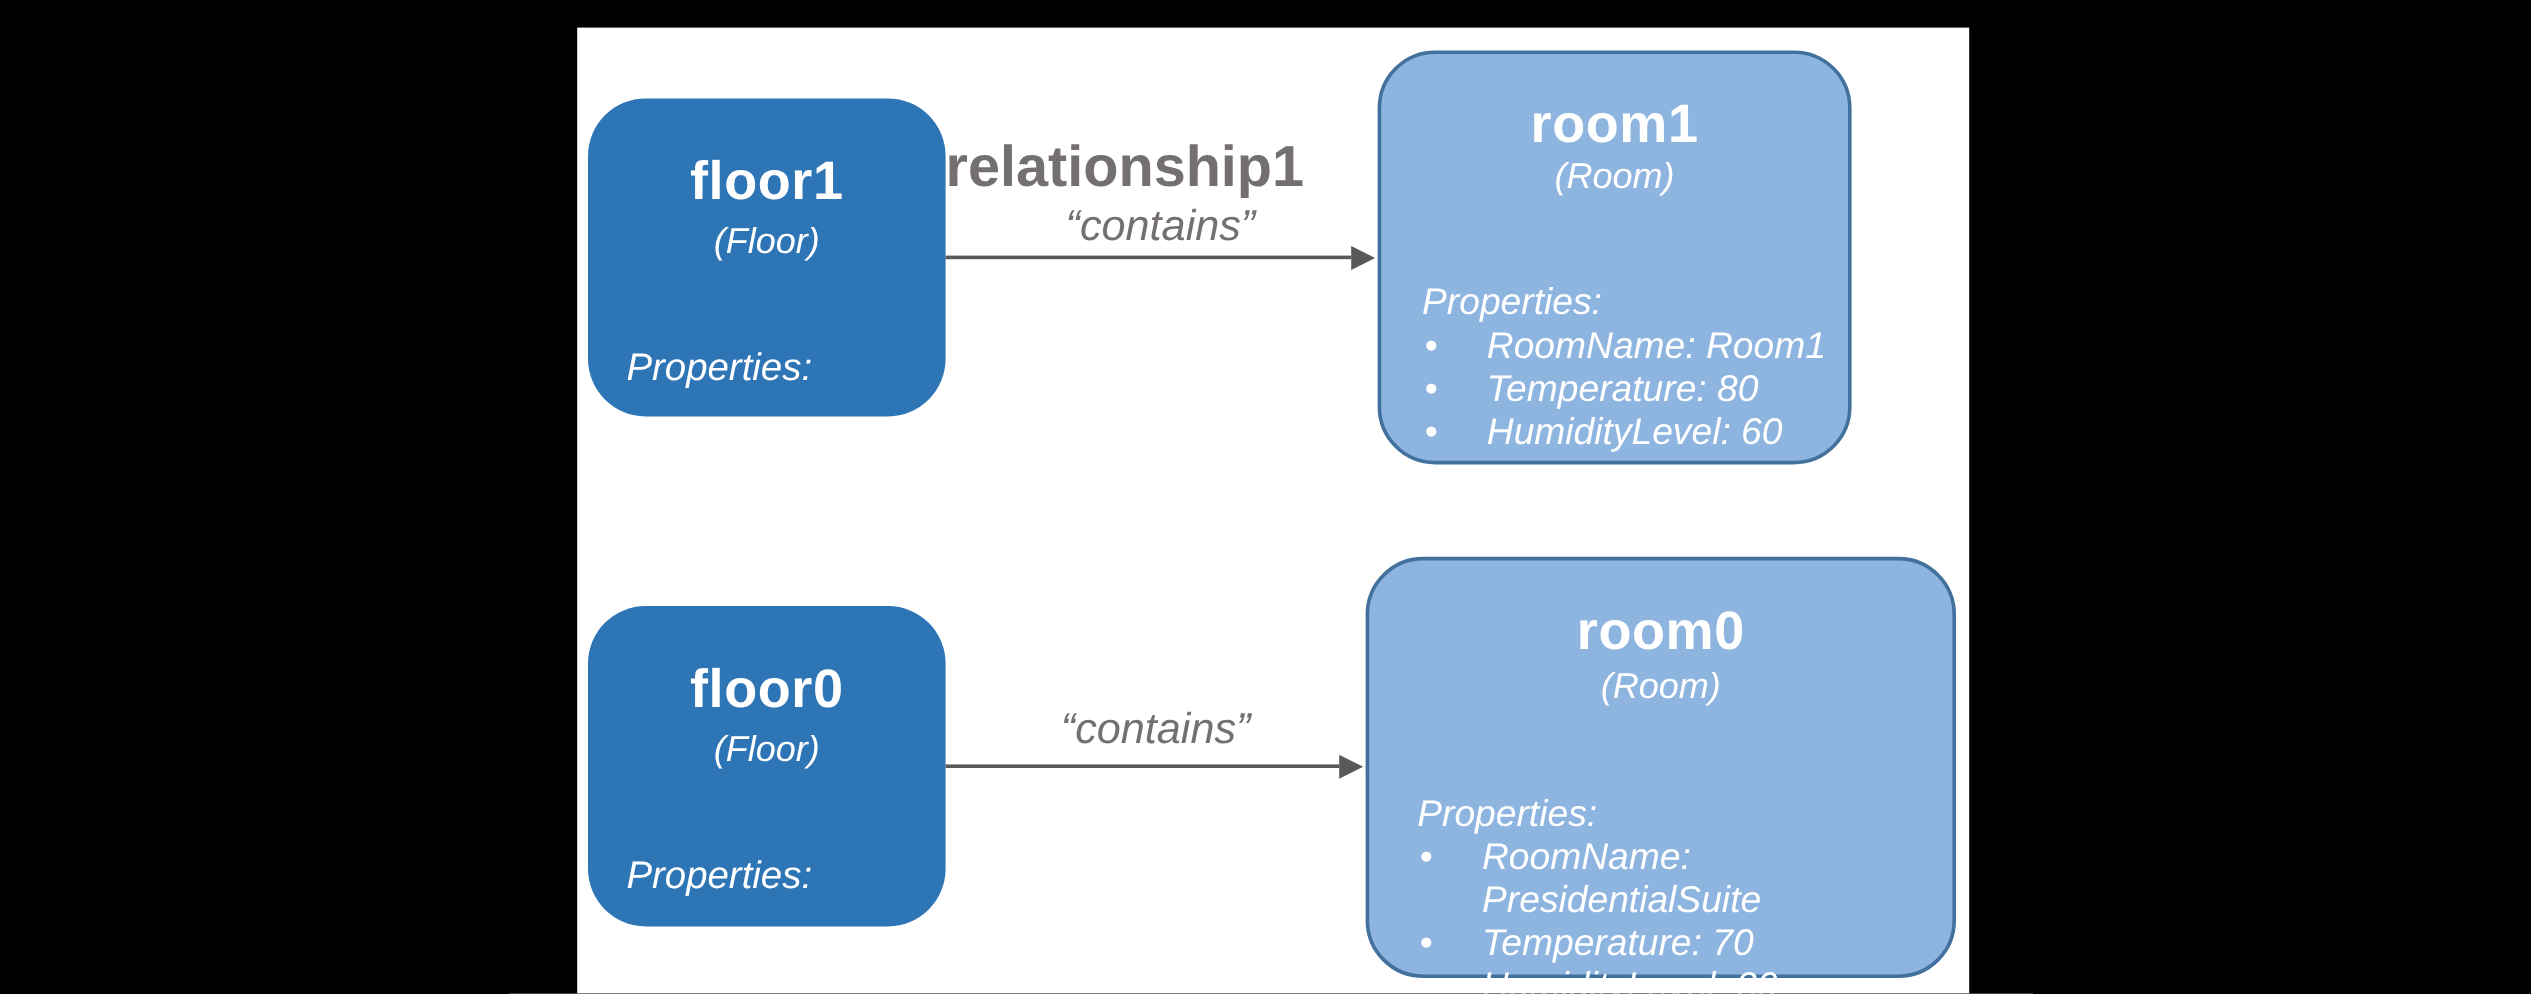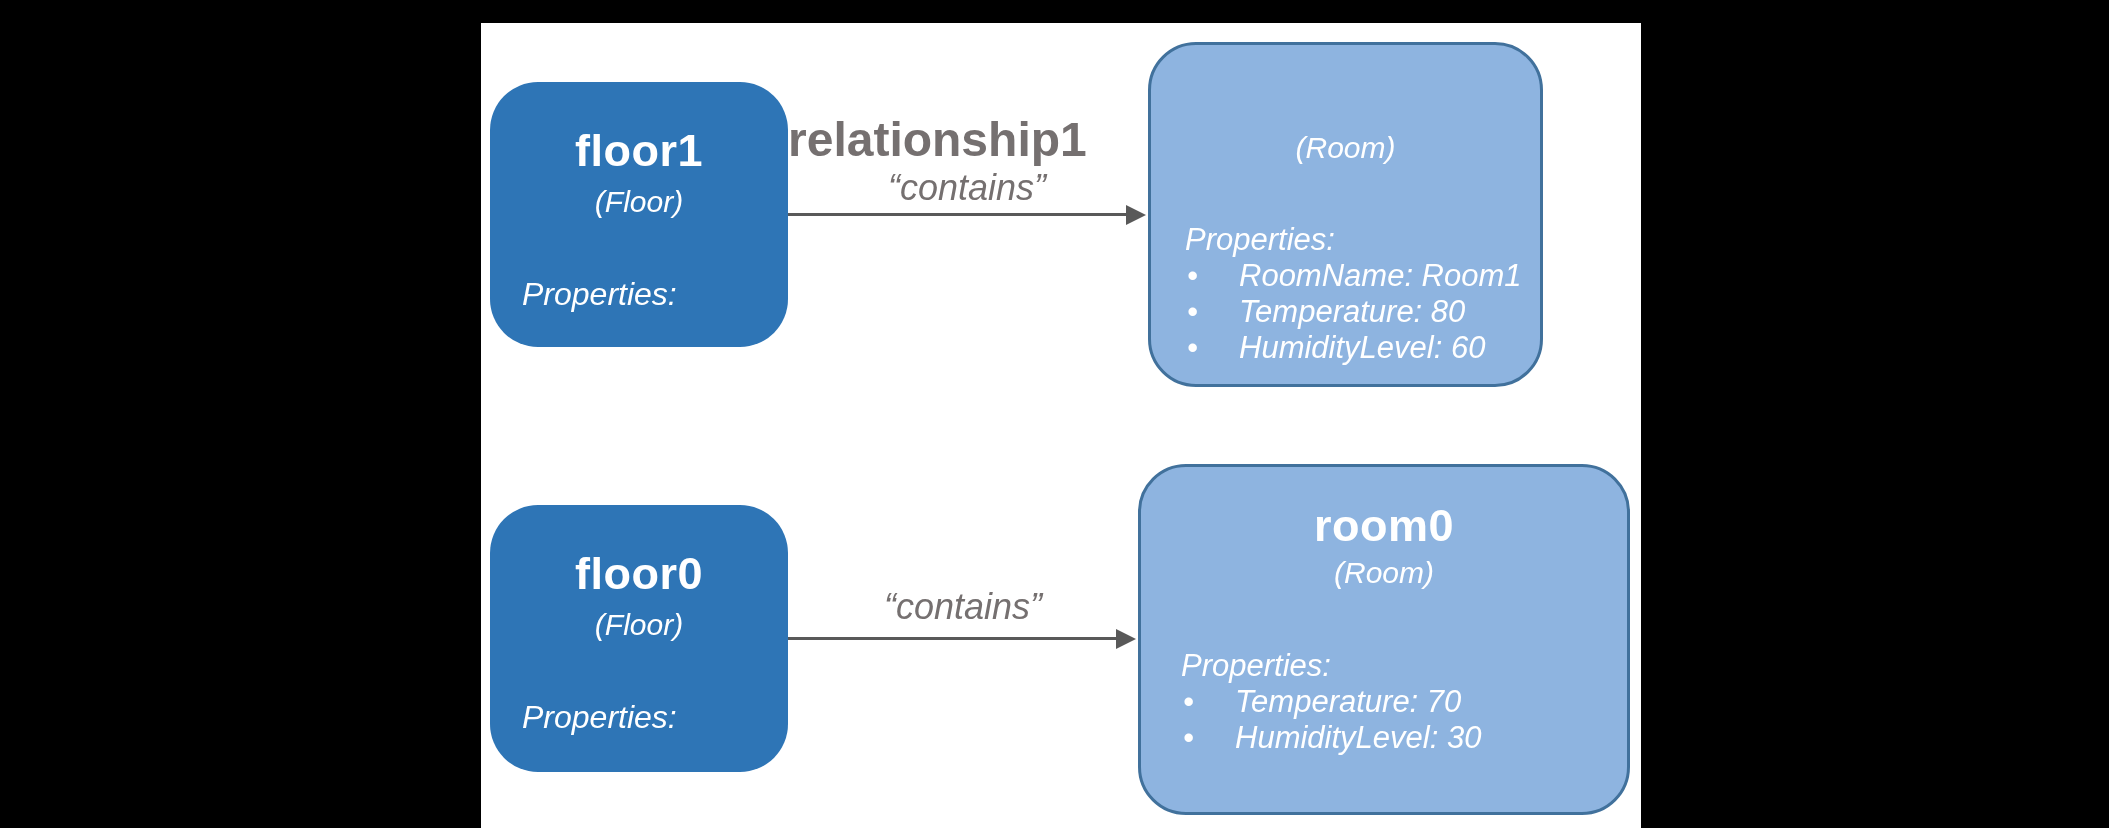--- a/index.html
+++ b/index.html
@@ -21,21 +21,21 @@
 
   .node { position: absolute; border-radius: 48px; color: var(--node_text); }
   .node.floor { background: var(--floor_fill); }
   .node.room  { background: var(--room_fill); border: 3px solid var(--room_border); }
 
   .node-title { position: absolute; left: 0; right: 0; text-align: center;
                 font-weight: bold; font-size: 45px; line-height: 54px; letter-spacing: 0.5px; }
   .node-type  { position: absolute; left: 0; right: 0; text-align: center;
                 font-style: italic; font-size: 30px; line-height: 42px; }
   .props-label { font-style: italic; font-size: 31px; line-height: 36px; }
-  .props-block { position: absolute; font-style: italic; font-size: 31px; line-height: 36px; }
+  .props-block { position: absolute; font-style: italic; font-size: 31px; line-height: 36px; margin-top: 12px; }
   .props-list { list-style: none; }
   .props-list li { position: relative; padding-left: 54px; }
   .props-list li::before { content: "\2022"; position: absolute; left: 2px; }
 
   
   .floor .node-title { top: 42px; }
   .floor .node-type  { top: 99px; }
   .floor .props-block { left: 32px; top: 194px; font-size: 32px; }
 
   
@@ -81,20 +81,21 @@
     </div>
 
     <div id="rel1-name">relationship1</div>
     <div id="rel1-pred">“contains”</div>
     <div id="arrow1">
       <div class="arrow-line"></div>
       <div class="arrow-head"></div>
     </div>
 
     <div class="node room" id="room1-node">
+      <div class="node-title">room1</div>
       <div class="node-type">(Room)</div>
       <div class="props-block">
         <div class="props-label">Properties:</div>
         <ul class="props-list">
           <li>RoomName: Room1</li>
           <li>Temperature: 80</li>
           <li>HumidityLevel: 60</li>
         </ul>
       </div>
     </div>
@@ -110,20 +111,21 @@
       <div class="arrow-line"></div>
       <div class="arrow-head"></div>
     </div>
 
     <div class="node room" id="room0-node">
       <div class="node-title">room0</div>
       <div class="node-type">(Room)</div>
       <div class="props-block">
         <div class="props-label">Properties:</div>
         <ul class="props-list">
+          <li>RoomName: PresidentialSuite</li>
           <li>Temperature: 70</li>
           <li>HumidityLevel: 30</li>
         </ul>
       </div>
     </div>
 
   </div>
 </div>
 
 </body></html>

